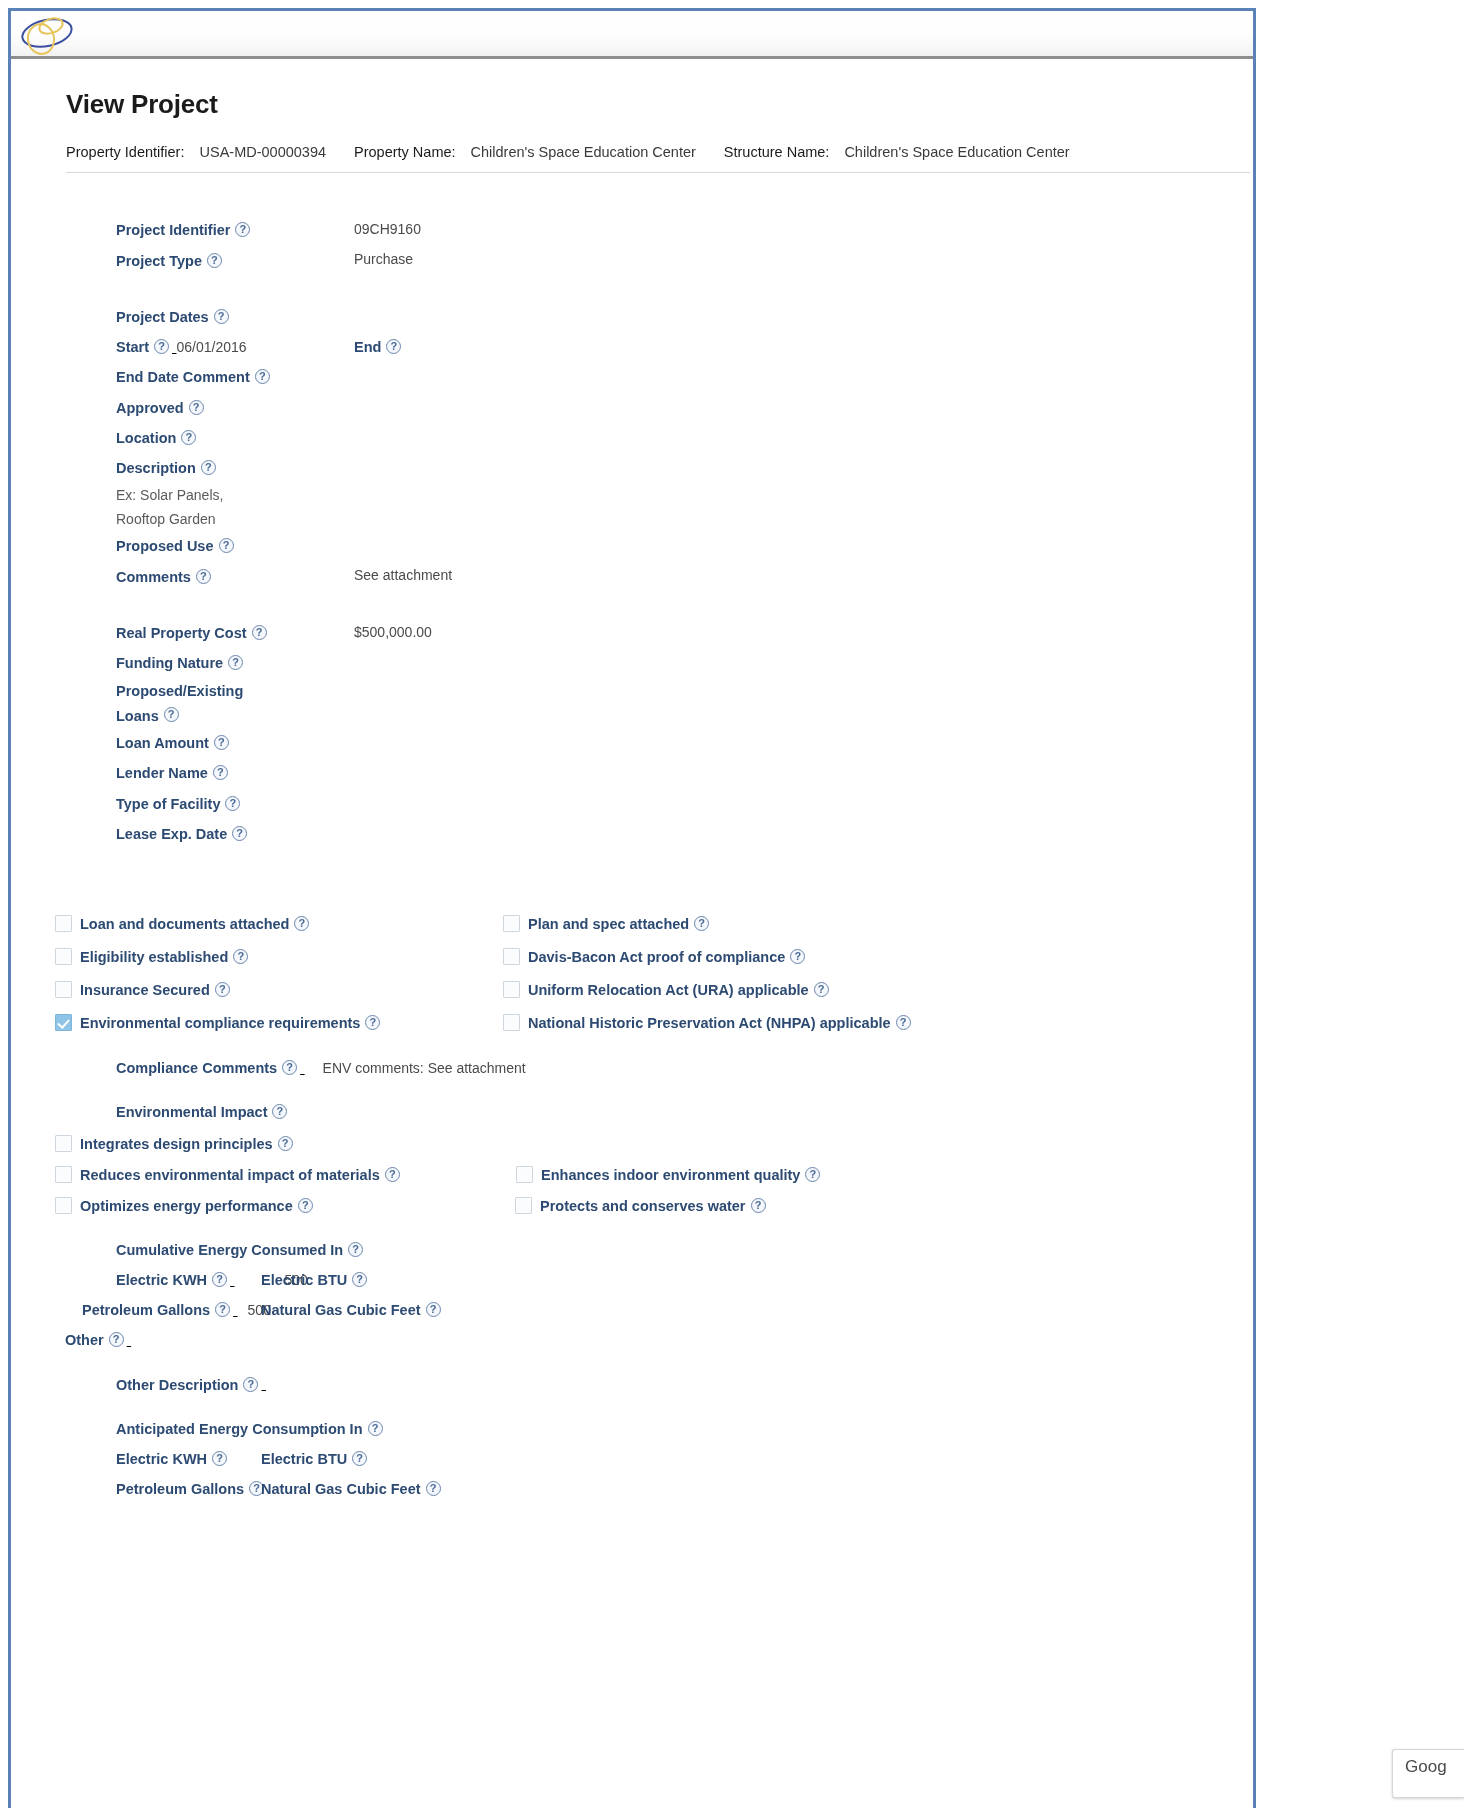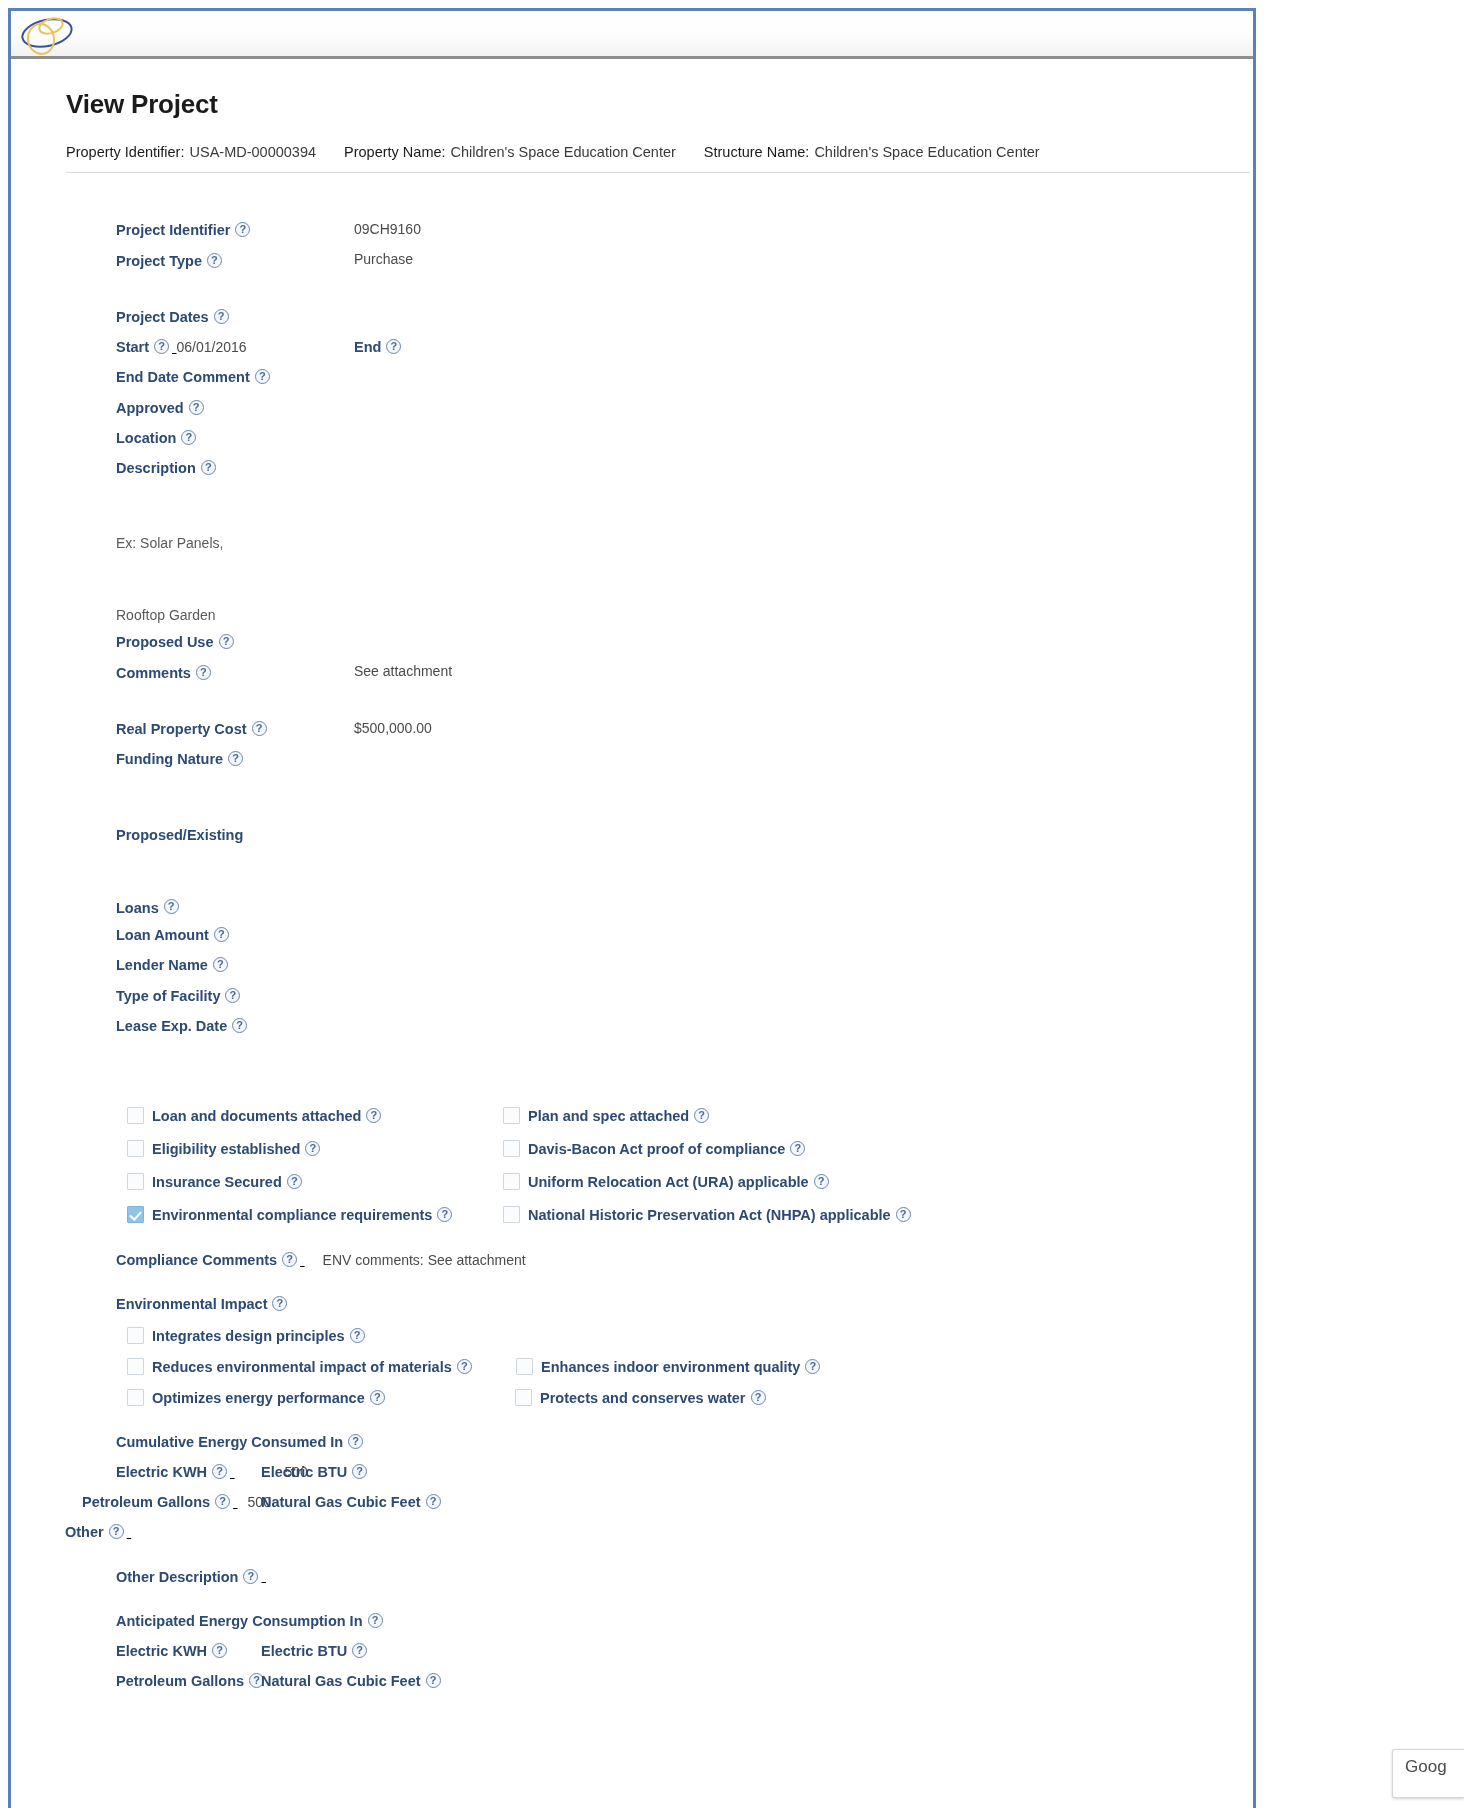--- a/index.html
+++ b/index.html
@@ -66,21 +66,21 @@
     color: #2b2b2b;
     white-space: nowrap;
   }
   .prop-strip .lbl {
     font-weight: normal;
     color: #1b1b1b;
   }
   .prop-strip .val {
     font-weight: normal;
     color: #3a3a3a;
-    margin-left: 5px;
+    margin-left: 15px;
   }
   .prop-strip .gap { display: inline-block; width: 28px; }
 
   .hr-top {
     position: absolute;
     left: 55px; top: 113px;
     width: 1184px;
     height: 1px;
     background: #d8d8d8;
   }
@@ -92,21 +92,21 @@
     width: 1248px;
   }
 
   .row {
     position: relative;
     min-height: 29px;
     line-height: 29px;
     white-space: nowrap;
     text-decoration: underline;
   }
-  .row.tight { min-height: 24px; line-height: 24px; margin-top: 48px; }
+  .row.tight { min-height: 24px; line-height: 24px; }
 
   .label {
     display: inline-block;
     font-size: 14.5px;
     font-weight: bold;
     color: #2c4a72;
     vertical-align: middle;
   }
   .value {
     display: inline-block;
@@ -147,21 +147,21 @@
   .colA { position: absolute; left: 343px; top: 0; }
 
   .spacer-sm { height: 14px; }
   .spacer-md { height: 26px; }
 
   
   .ckrow {
     position: relative;
     height: 33px;
     line-height: 33px;
-    padding-left: 116px;
+    padding-left: 44px;
     white-space: nowrap;
     text-decoration: underline;
   }
   .ckbox {
     display: inline-block;
     width: 17px; height: 17px;
     border: 1px solid #cfd6dd;
     background: #fbfcfd;
     vertical-align: middle;
     position: relative;

